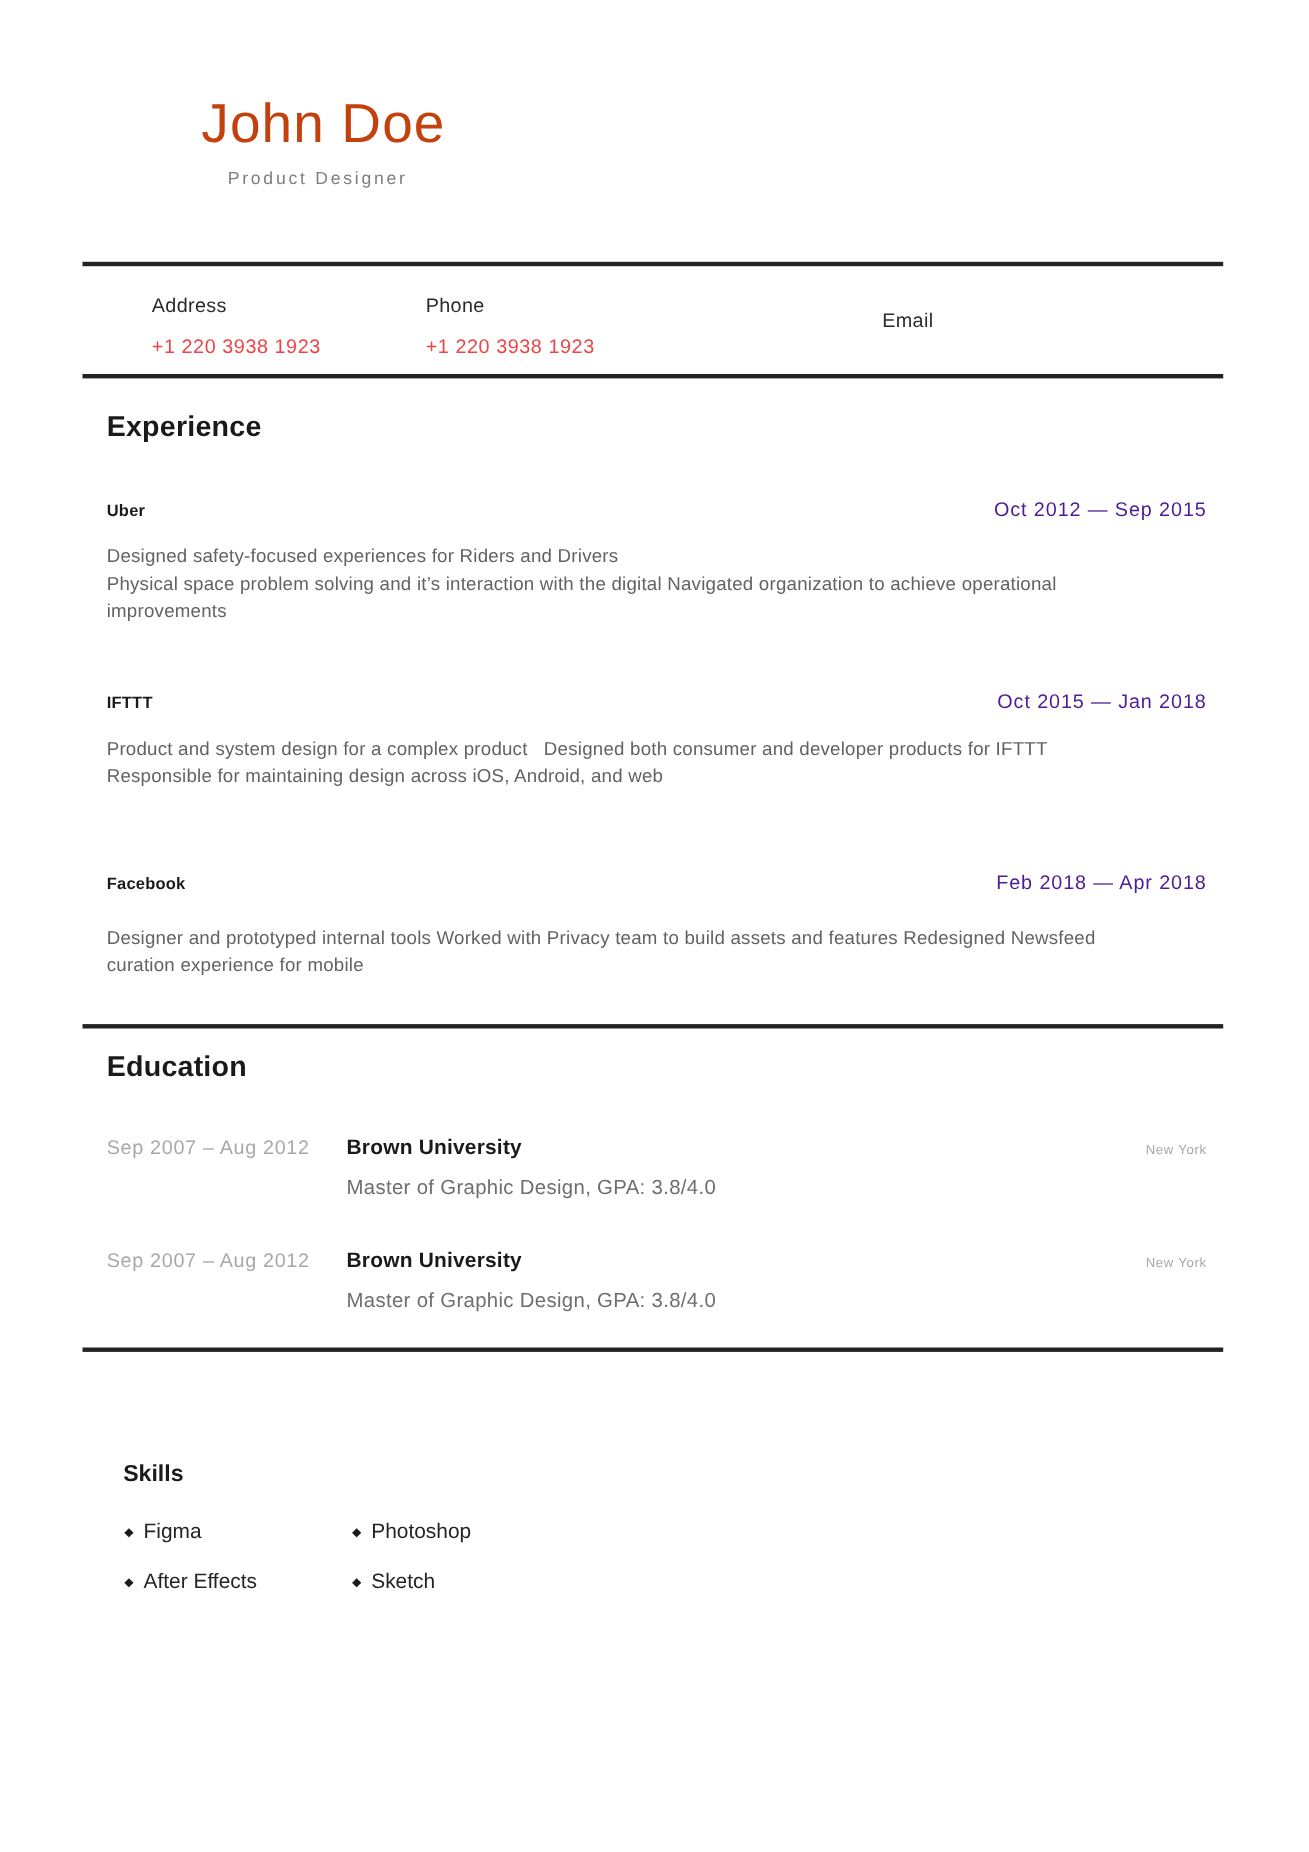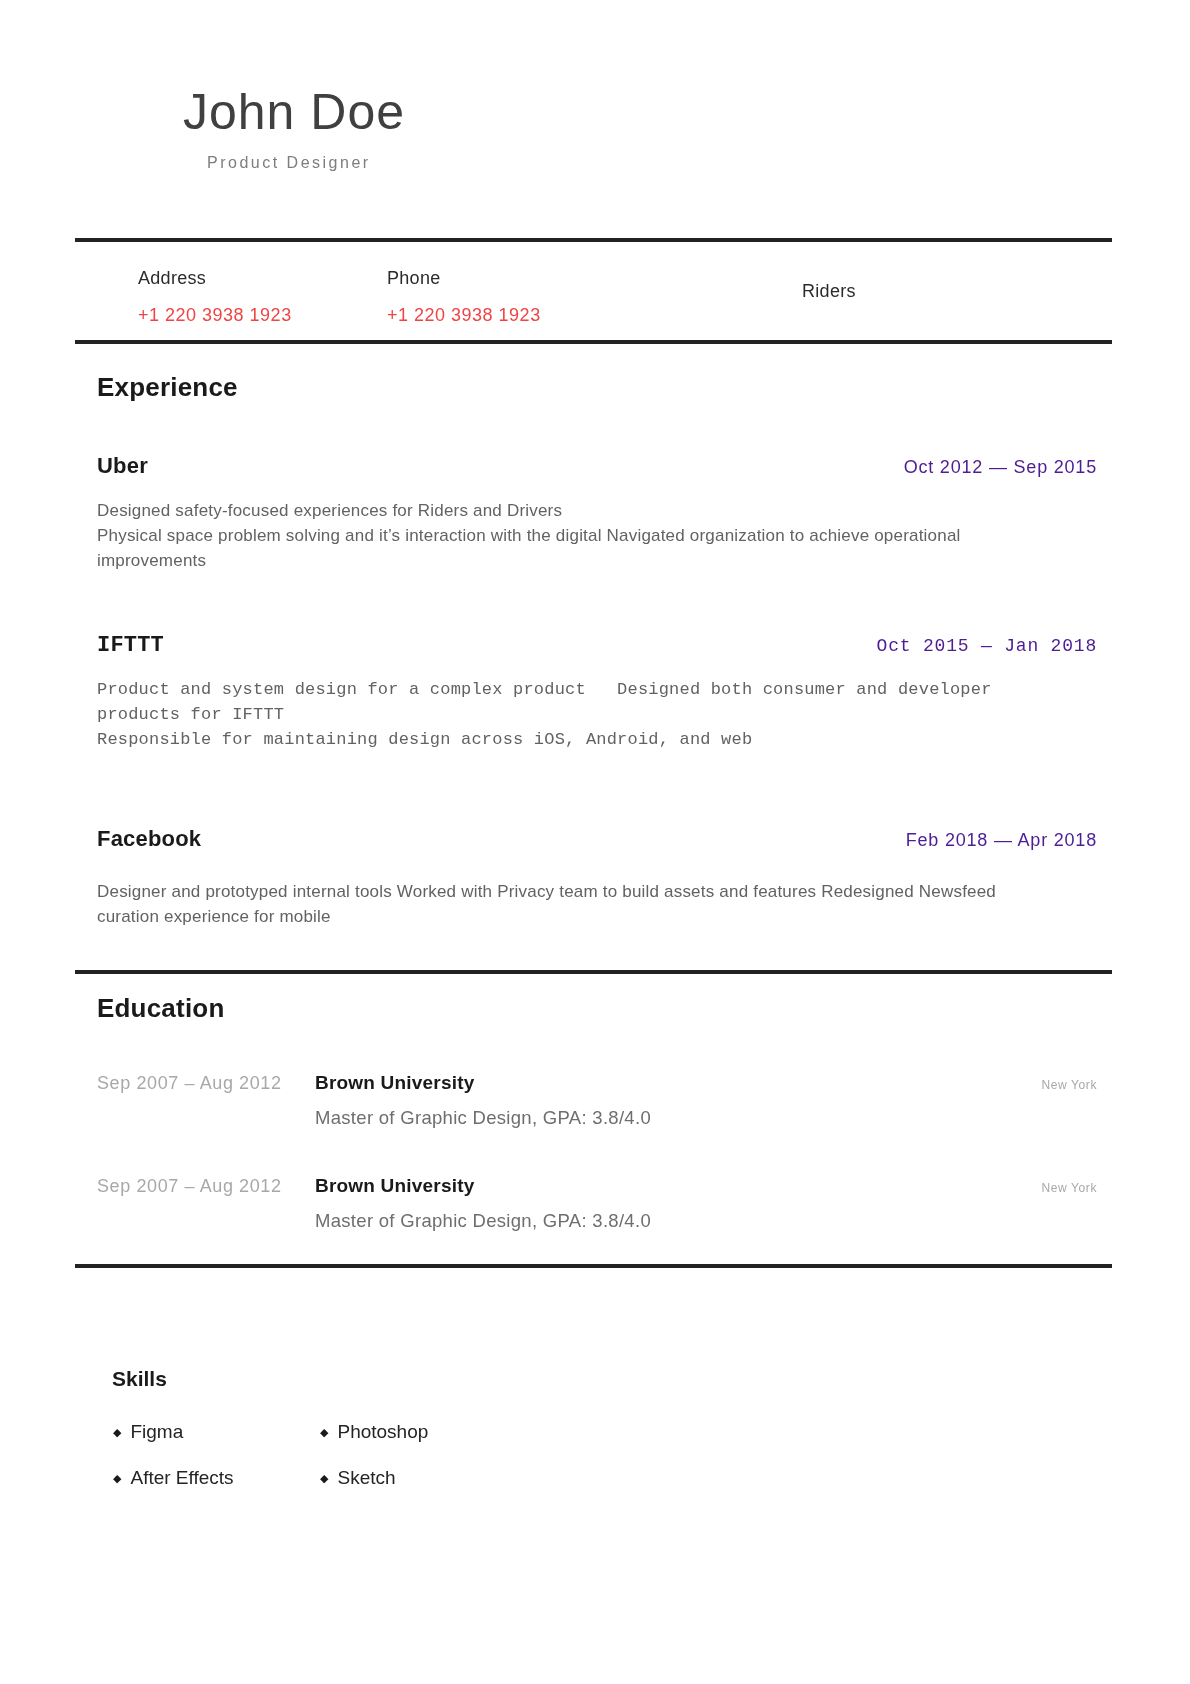--- a/index.html
+++ b/index.html
@@ -8,21 +8,21 @@
     width: 1190px; height: 1684px; overflow: hidden; position: relative;
     font-family: "Liberation Sans", sans-serif;
     -webkit-font-smoothing: antialiased;
   }
   .page { width: 1037px; margin-left: 75px; }
 
   
   .hdr { margin-top: 85px; }
   .hdr h1 {
     margin-left: 108px; font-size: 50px; font-weight: 400;
-    color: #404040; letter-spacing: 1px; line-height: 1.1;
+    color: #c2410c; letter-spacing: 1px; line-height: 1.1;
   }
   .hdr .subtitle {
     margin-left: 132px; margin-top: 14px;
     font-size: 16px; color: #7d7d7d; letter-spacing: 2.5px;
   }
 
   
   .contact {
     margin-top: 66px;
     border-top: 4px solid #232323; border-bottom: 4px solid #232323;
@@ -32,24 +32,24 @@
   .ccol.c2 { width: 415px; }
   .ccol.c3 { flex: 1; display: flex; flex-direction: column; justify-content: center; padding-bottom: 12px; }
   .clabel { font-size: 18px; color: #2b2b2b; letter-spacing: 0.3px; }
   .cvalue { margin-top: 16px; font-size: 18px; color: #ef4444; letter-spacing: 0.5px; }
 
   
   h2.sec-h { font-size: 26px; font-weight: 700; color: #1a1a1a; margin-left: 22px; letter-spacing: 0.2px; }
   .exp h2.sec-h { margin-top: 28px; }
   .entry { margin-left: 22px; margin-right: 15px; }
   .entry.e0 { margin-top: 50px; }
-  .entry.e1 { margin-top: 60px; font-family: Liberation Mono, monospace; }
+  .entry.e1 { margin-top: 60px; }
   .entry.e2 { margin-top: 74px; }
   .erow { display: flex; justify-content: space-between; align-items: baseline; }
-  .erow h3 { font-size: 22px; font-weight: 700; color: #1a1a1a; letter-spacing: 0.2px; }
+  .erow h3 { font-size: 15px; font-weight: 700; color: #1a1a1a; letter-spacing: 0.2px; }
   .edate { font-size: 18px; color: #4c1d95; letter-spacing: 0.8px; white-space: nowrap; }
   .edesc {
     margin-top: 19px; font-size: 17px; color: #626262; line-height: 25px;
     white-space: pre-wrap; max-width: 900px; letter-spacing: 0.2px;
   }
   .entry.e2 .edesc { margin-top: 27px; }
 
   hr.rule { border: none; border-top: 4px solid #232323; margin: 0; }
   hr.rule.r1 { margin-top: 41px; }
   hr.rule.r2 { margin-top: 32px; }
@@ -90,21 +90,21 @@
   <section class="contact">
     <div class="ccol c1">
       <div class="clabel">Address</div>
       <div class="cvalue">+1 220 3938 1923</div>
     </div>
     <div class="ccol c2">
       <div class="clabel">Phone</div>
       <div class="cvalue">+1 220 3938 1923</div>
     </div>
     <div class="ccol c3">
-      <div class="clabel">Riders</div>
+      <div class="clabel">Email</div>
     </div>
   </section>
 
   <section class="exp">
     <h2 class="sec-h">Experience</h2>
 
     <article class="entry e0">
       <div class="erow">
         <h3>Uber</h3>
         <span class="edate">Oct 2012 — Sep 2015</span>

